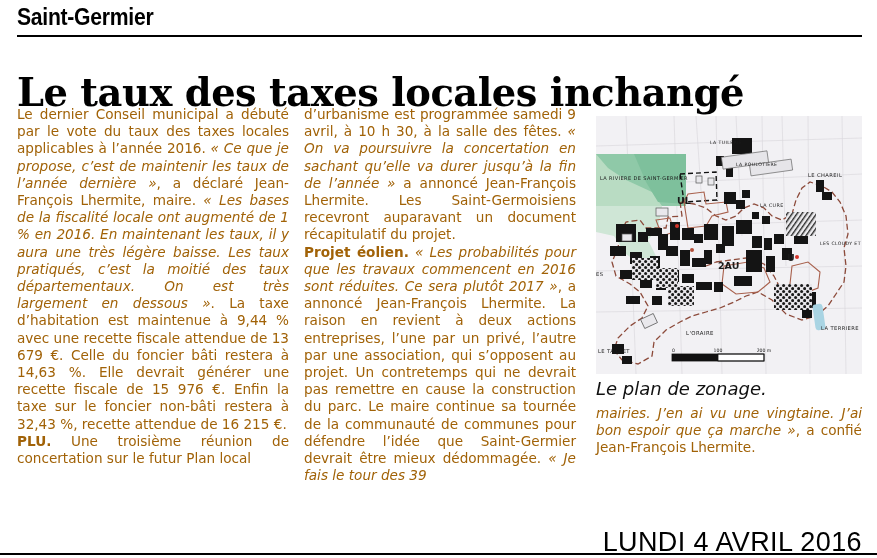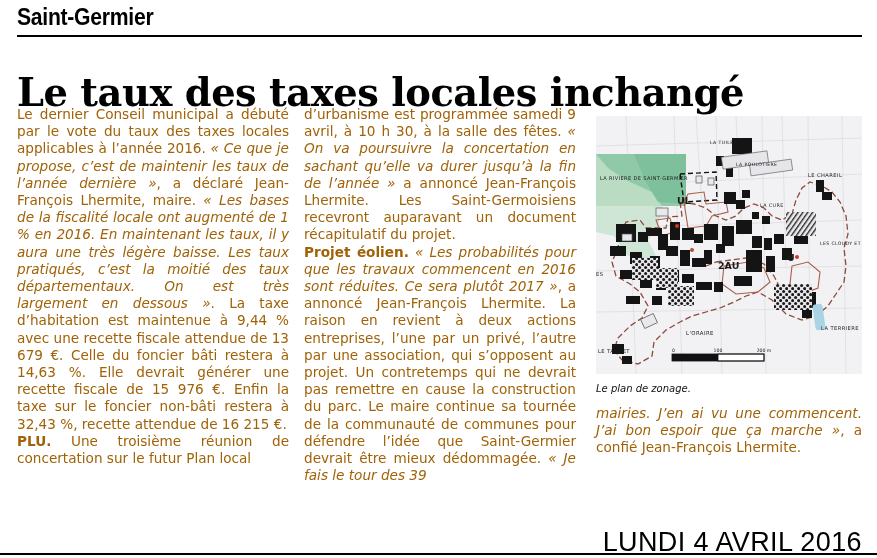--- a/index.html
+++ b/index.html
@@ -90,21 +90,21 @@
   }
   #map-svg { display:block; width: 266px; height: 258px; }
 
   #caption {
     position: absolute;
     left: 596px;
     top: 381px;
     width: 266px;
     font-family: "DejaVu Sans", sans-serif;
     font-style: italic;
-    font-size: 10px;
+    font-size: 18px;
     line-height: 16px;
     color: #111;
   }
 
   
   #rule-bottom {
     position: absolute;
     left: 0px;
     top: 553px;
     width: 877px;
@@ -129,21 +129,21 @@
 <div id="kicker">Saint-Germier</div>
 
 <div id="rule-top"></div>
 
 <h1 id="headline">Le taux des taxes locales inchangé</h1>
 
 <div id="col1" class="col">Le dernier Conseil municipal a débuté par le vote du taux des taxes locales applicables à l’année 2016. <i>« Ce que je propose, c’est de maintenir les taux de l’année dernière »</i>, a déclaré Jean-François Lhermite, maire. <i>« Les bases de la fiscalité locale ont augmenté de 1 % en 2016. En maintenant les taux, il y aura une très légère baisse. Les taux pratiqués, c’est la moitié des taux départementaux. On est très largement en dessous »</i>. La taxe d’habitation est maintenue à 9,44 % avec une recette fiscale attendue de 13 679 €. Celle du foncier bâti restera à 14,63 %. Elle devrait générer une recette fiscale de 15 976 €. Enfin la taxe sur le foncier non-bâti restera à 32,43 %, recette attendue de 16 215 €.<br><b>PLU.</b> Une troisième réunion de concertation sur le futur Plan local</div>
 
 <div id="col2" class="col">d’urbanisme est programmée samedi 9 avril, à 10 h 30, à la salle des fêtes. <i>« On va poursuivre la concertation en sachant qu’elle va durer jusqu’à la fin de l’année »</i> a annoncé Jean-François Lhermite. Les Saint-Germoisiens recevront auparavant un document récapitulatif du projet.<br><b>Projet éolien.</b> <i>« Les probabilités pour que les travaux commencent en 2016 sont réduites. Ce sera plutôt 2017 »</i>, a annoncé Jean-François Lhermite. La raison en revient à deux actions entreprises, l’une par un privé, l’autre par une association, qui s’opposent au projet. Un contretemps qui ne devrait pas remettre en cause la construction du parc. Le maire continue sa tournée de la communauté de communes pour défendre l’idée que Saint-Germier devrait être mieux dédommagée. <i>« Je fais le tour des 39</i></div>
 
-<div id="col3" class="col"><i>mairies. J’en ai vu une commencent. J’ai bon espoir que ça marche »</i>, a confié Jean-François Lhermite.</div>
+<div id="col3" class="col"><i>mairies. J’en ai vu une vingtaine. J’ai bon espoir que ça marche »</i>, a confié Jean-François Lhermite.</div>
 
 <figure id="figure" style="margin:0">
   <div id="map">
     <svg id="map-svg" viewBox="0 0 266 258" xmlns="http://www.w3.org/2000/svg">
       <defs>
         <pattern id="hatch" width="6" height="6" patternUnits="userSpaceOnUse">
           <rect width="6" height="6" fill="#e8e6ea"></rect>
           <circle cx="1.6" cy="1.6" r="1.5" fill="#1a1a1a"></circle>
           <circle cx="4.6" cy="4.6" r="1.5" fill="#1a1a1a"></circle>
         </pattern>

